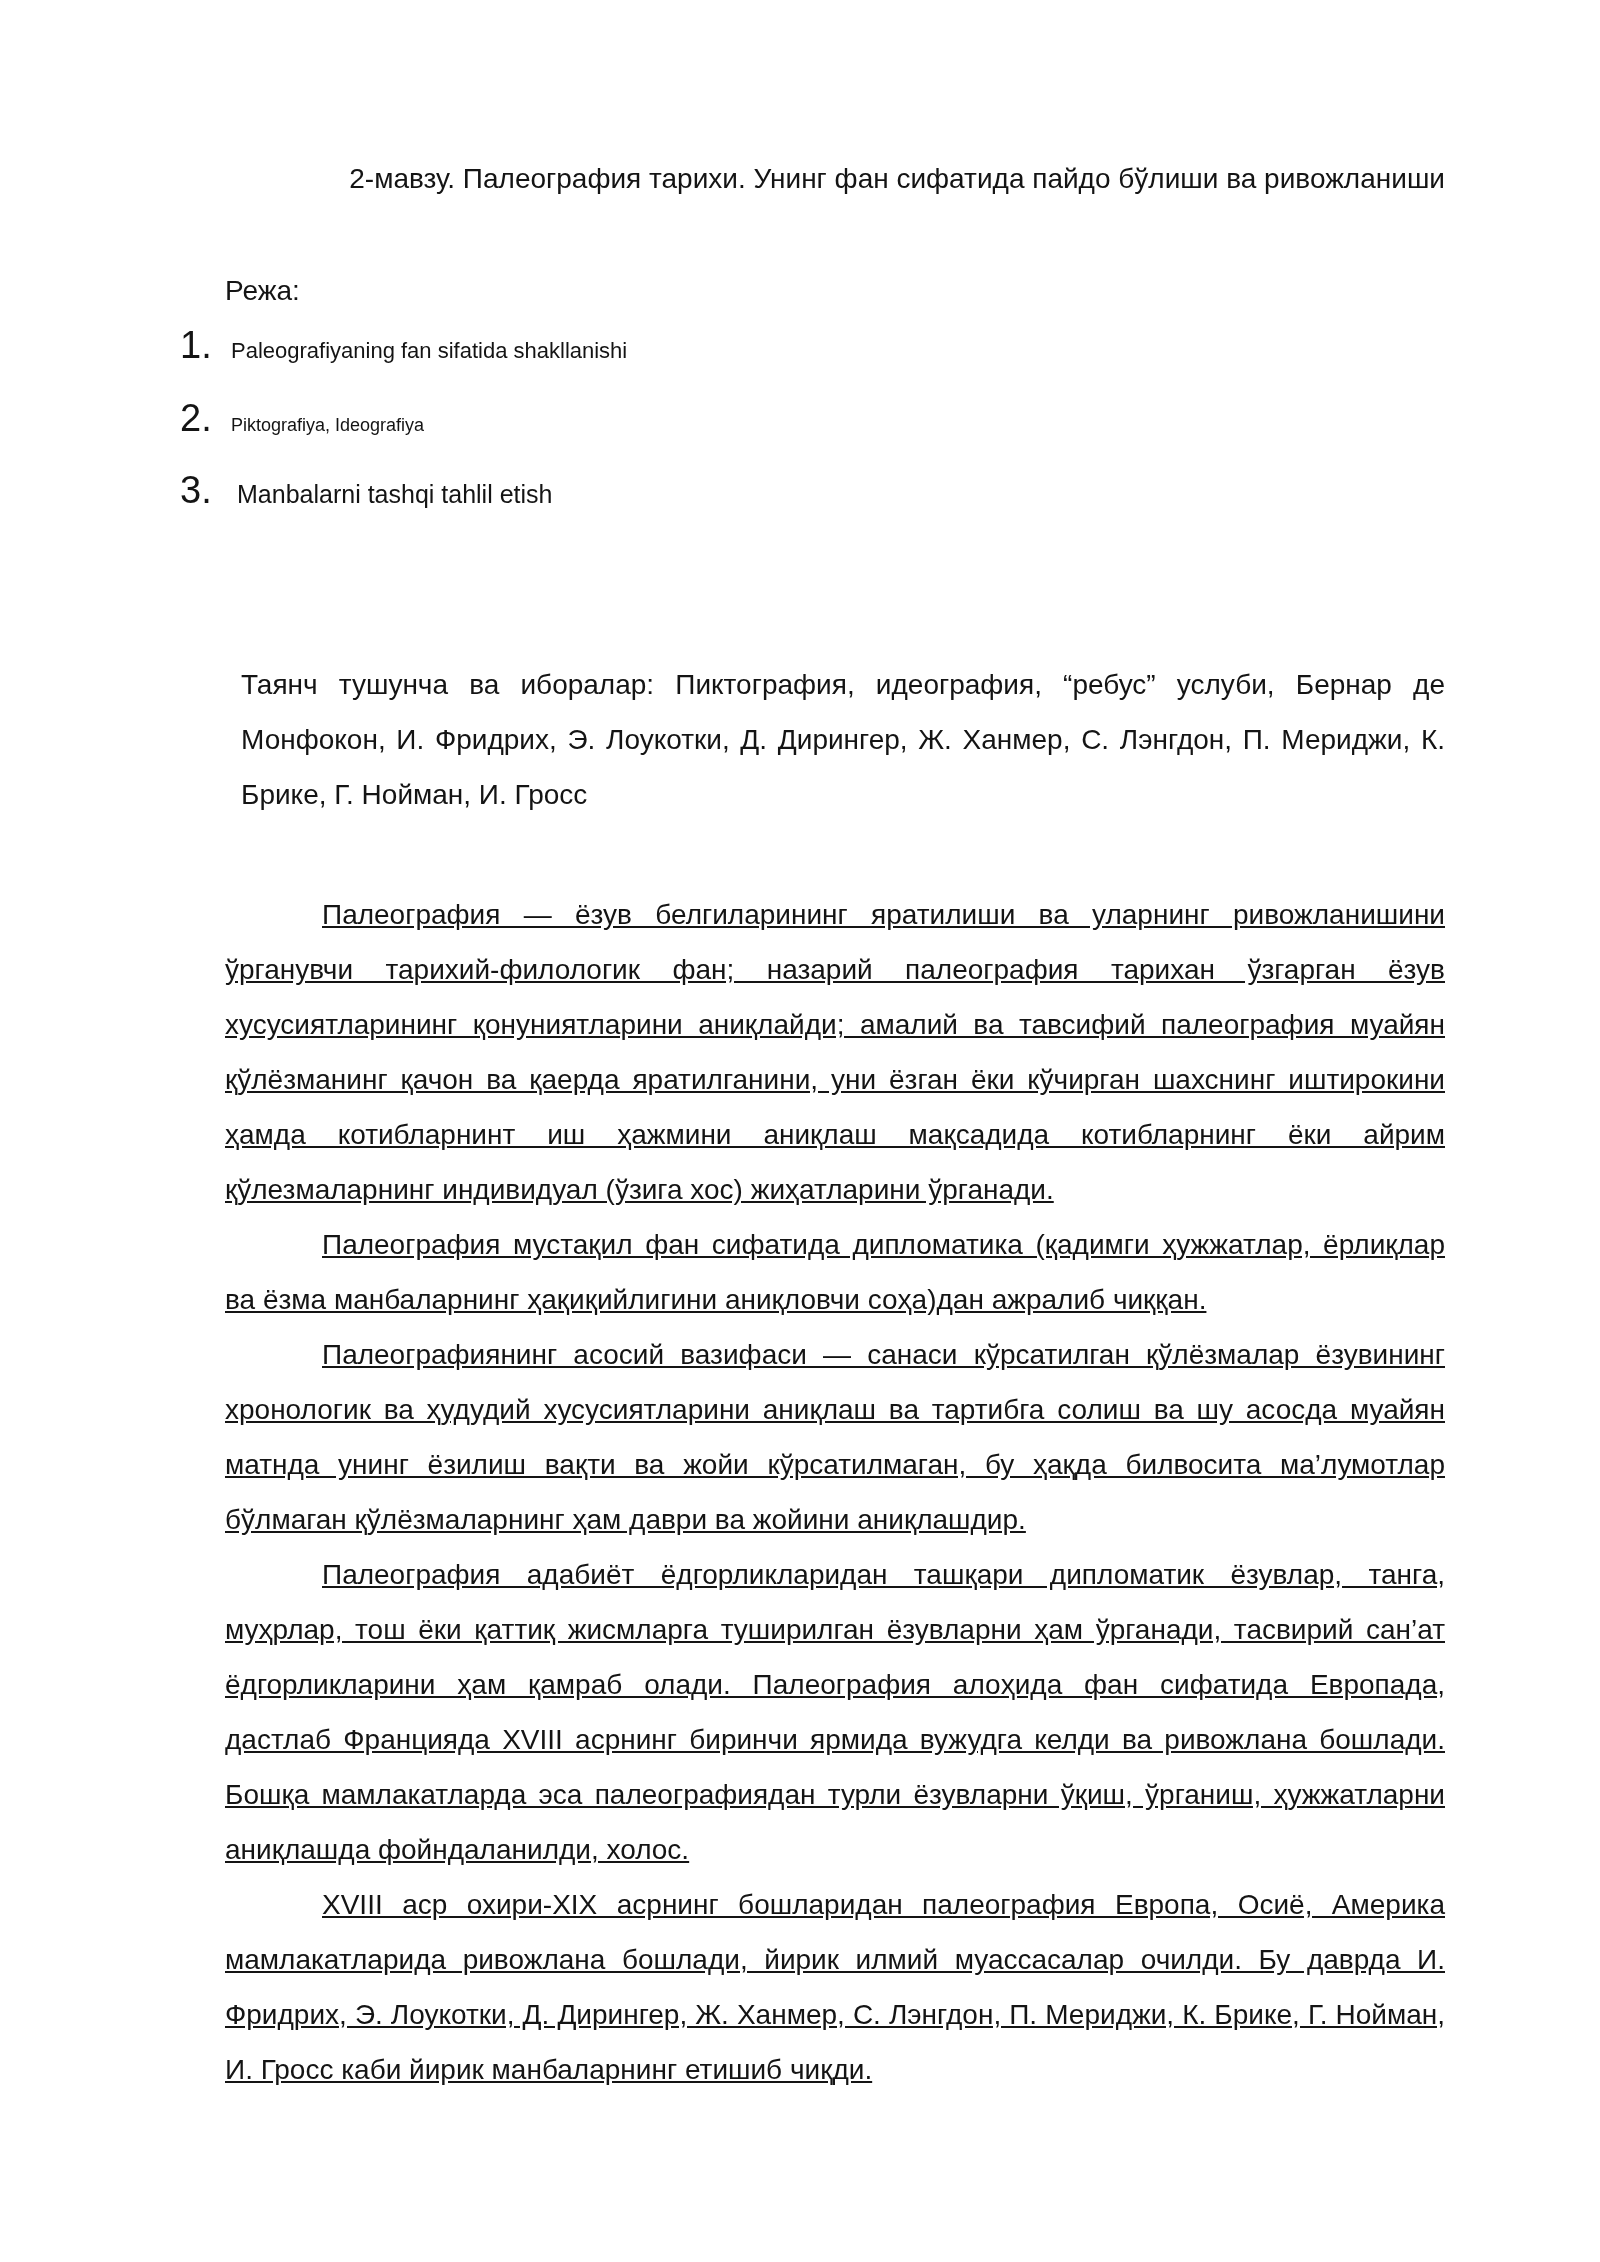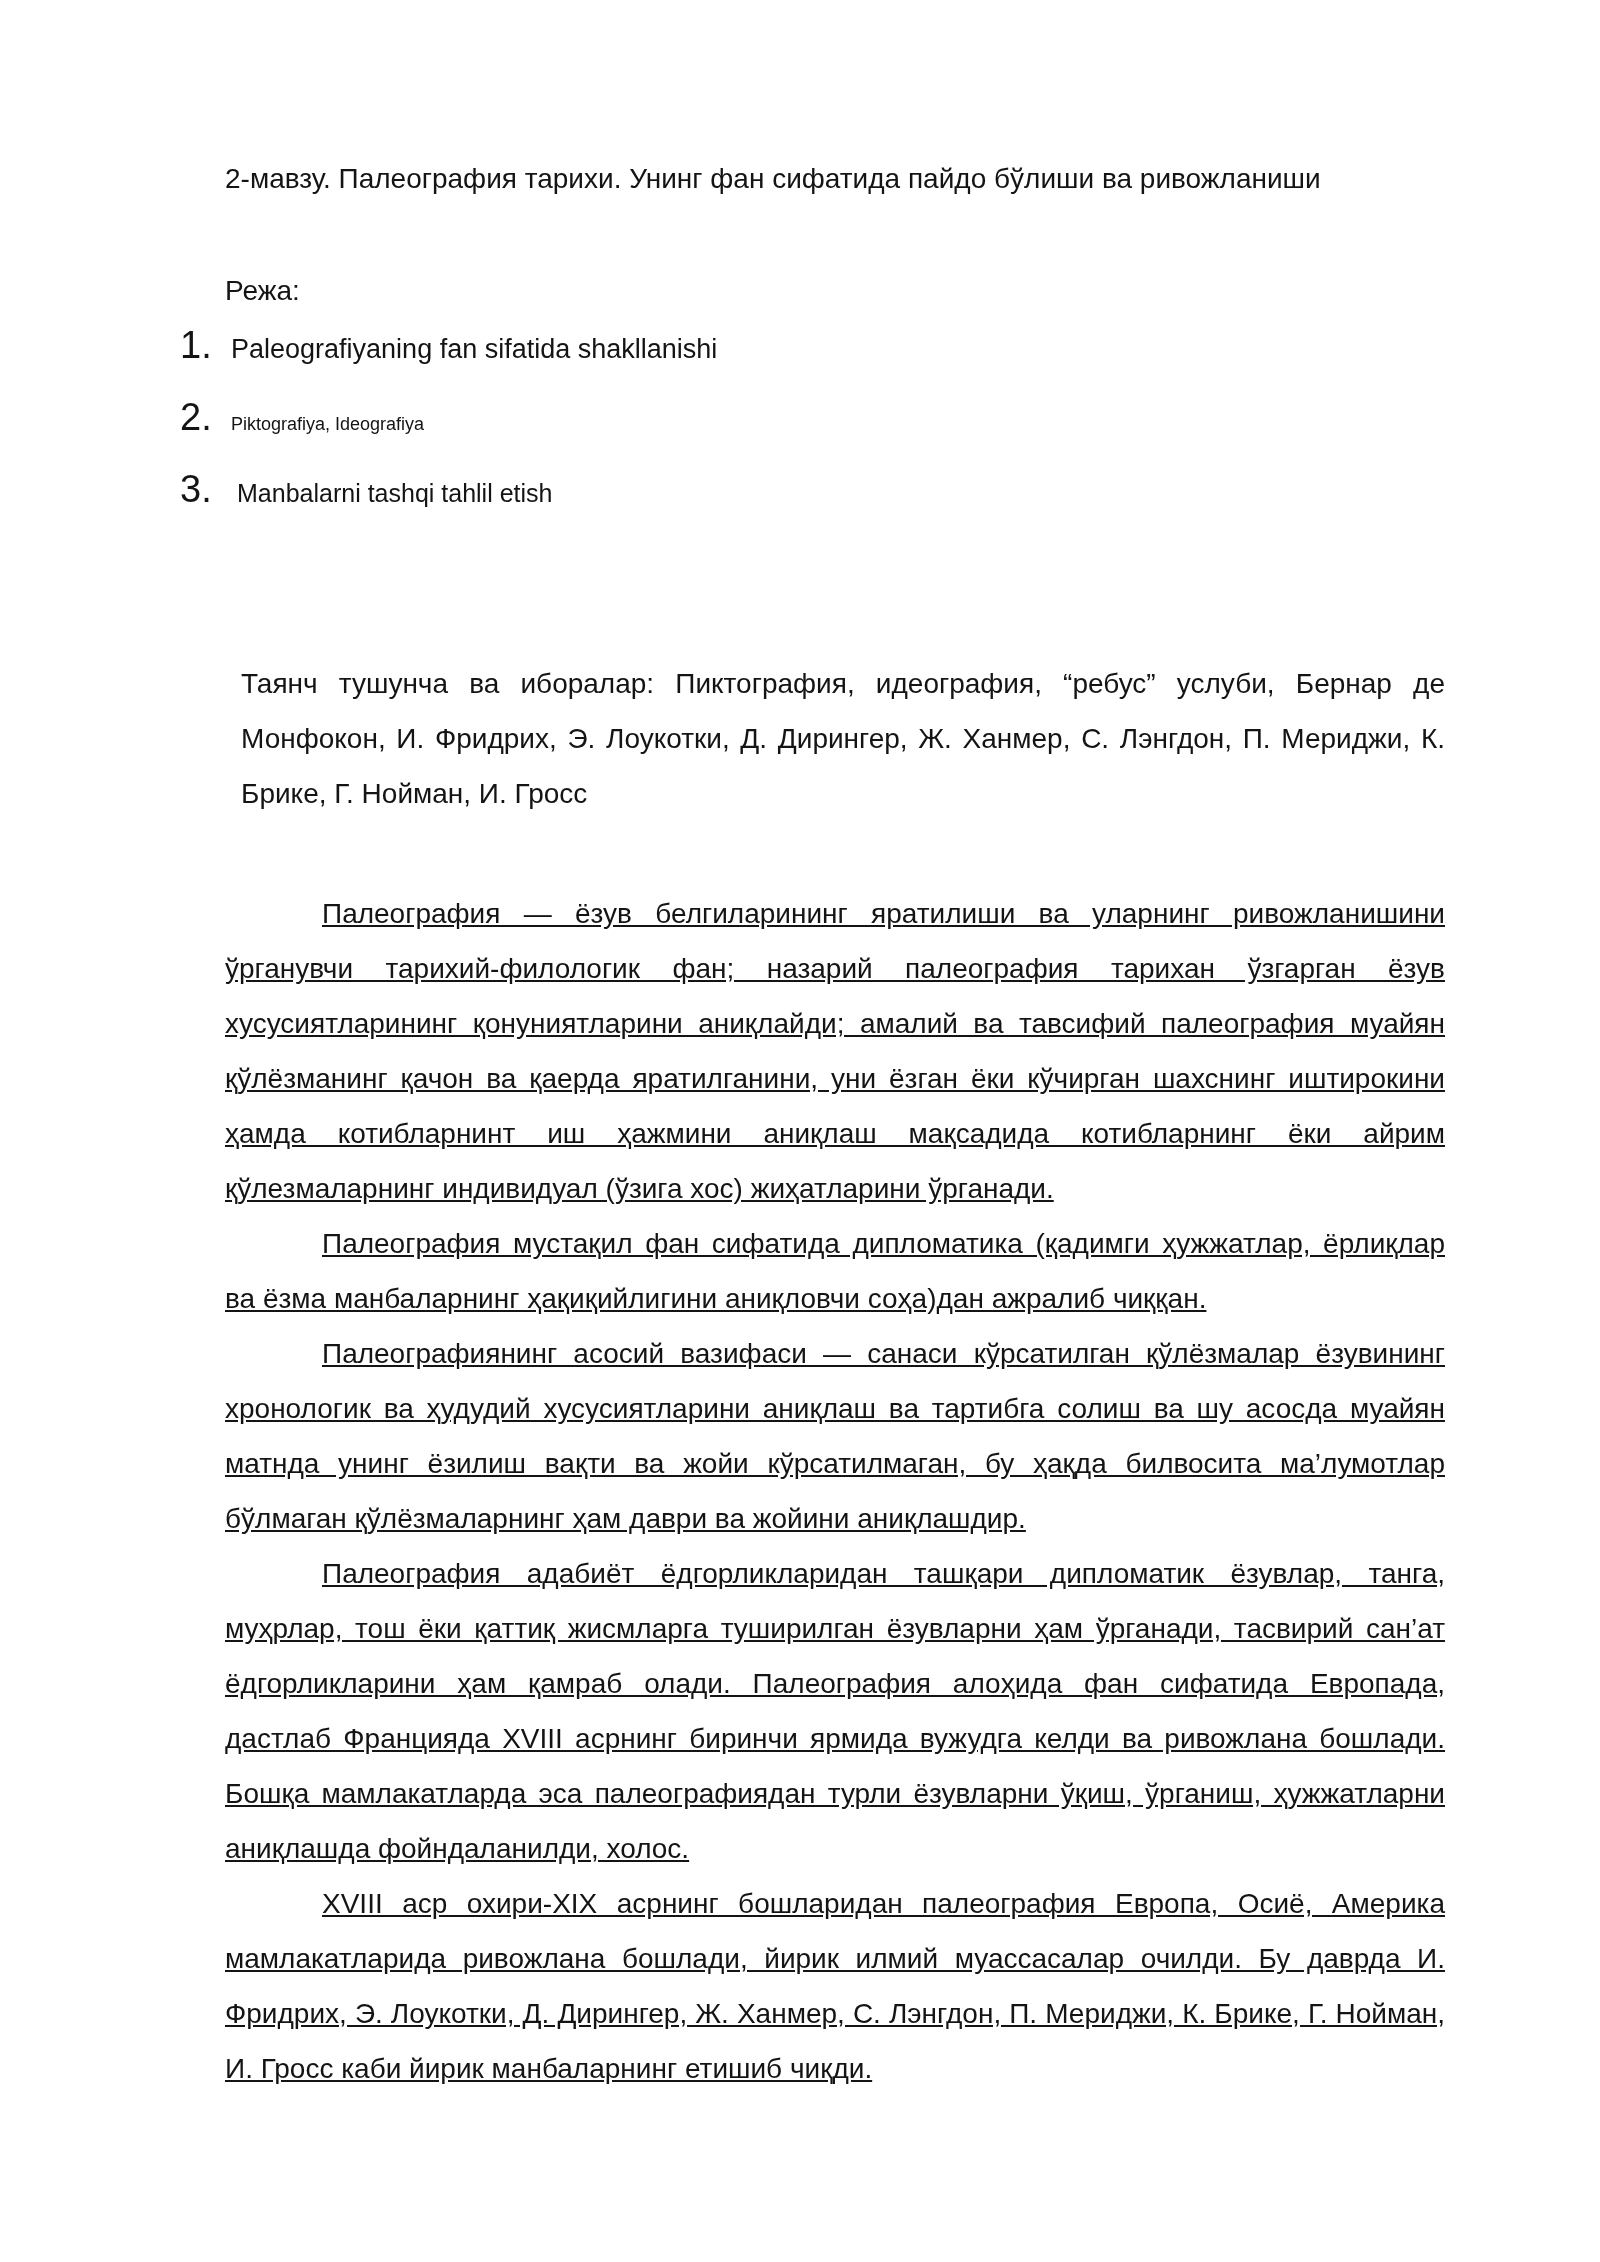--- a/index.html
+++ b/index.html
@@ -15,21 +15,21 @@
     margin: 0;
     background: #ffffff;
     color: #141414;
     font-family: "Liberation Sans", sans-serif;
     font-size: 28px;
     line-height: 55px;
     padding: 151px 155px 0 225px;
     overflow: hidden;
   }
   .doc-title {
-    text-align: left;
+    text-align: right;
     font-size: 28px;
     line-height: 55px;
     margin: 0;
     font-weight: normal;
   }
   .plan-label {
     margin-top: 57px;
   }
   .plan-list {
     margin: 0;
@@ -42,21 +42,21 @@
   }
   .plan-item-2 { margin-top: 13px; }
   .plan-item-3 { margin-top: 10px; }
   .plan-num {
     flex: none;
     width: 51px;
     font-size: 38px;
     line-height: 55px;
     font-weight: normal;
   }
-  .plan-text-1 { font-size: 27px; text-align: right; }
+  .plan-text-1 { font-size: 22px; text-align: right; }
   .plan-text-2 { font-size: 18px; }
   .plan-text-3 { font-size: 25px; padding-left: 6px; }
   .keywords {
     margin: 135px 0 0 16px;
     text-align: justify;
   }
   .body-text {
     margin-top: 65px;
   }
   .body-text p {

